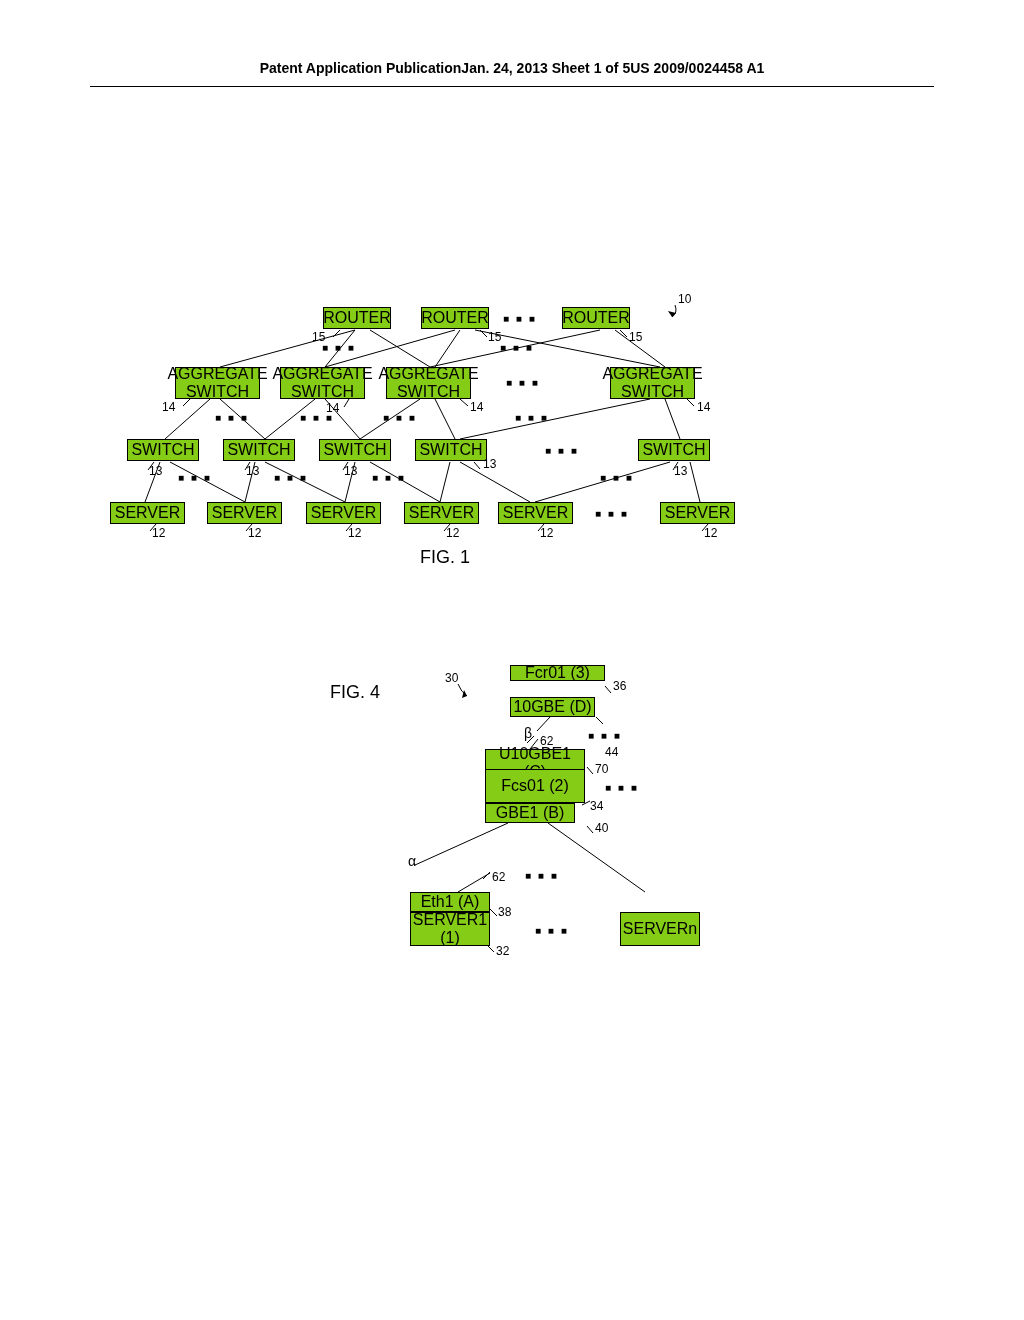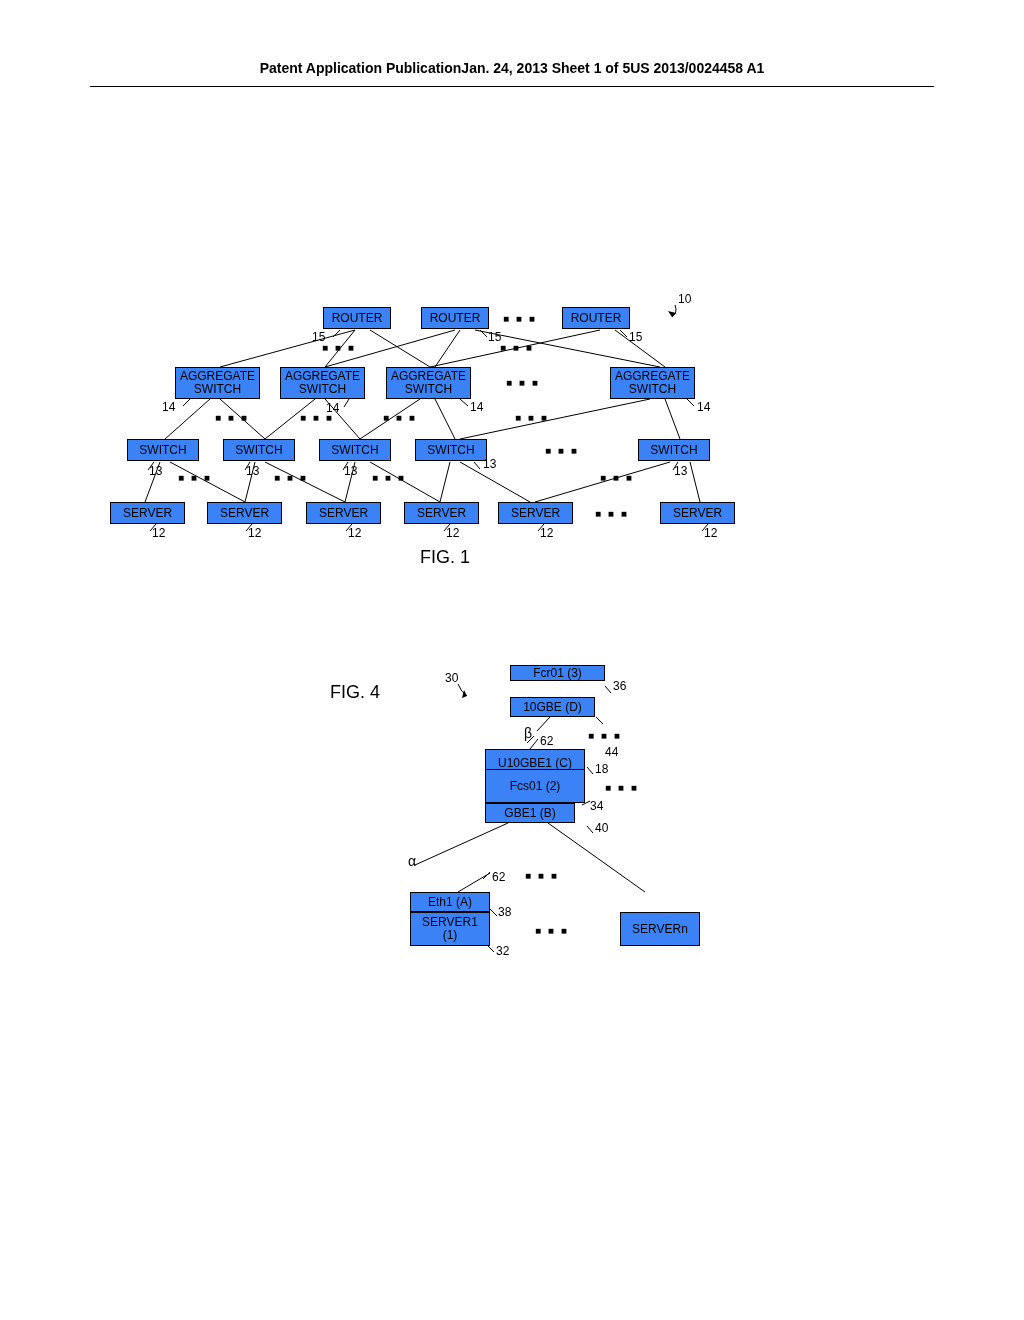--- a/index.html
+++ b/index.html
@@ -20,22 +20,22 @@
     border-bottom: 1.5px solid black;
     margin: 0 90px;
   }
   .diagram-area {
     position: relative;
     margin: 0 90px;
   }
   .box {
     position: absolute;
     border: 1.5px solid black;
-    background: #3b82f6;
-    font-size: 12px;
+    background: #84cc16;
+    font-size: 16px;
     text-align: center;
     display: flex;
     align-items: center;
     justify-content: center;
     box-sizing: border-box;
   }
   .dots {
     position: absolute;
     font-size: 10px;
     font-weight: bold;
@@ -59,21 +59,21 @@
     flex-direction: column;
     line-height: 1.1;
   }
 </style>
 </head>
 <body>
 
 <div class="header">
   <span>Patent Application Publication</span>
   <span>Jan. 24, 2013  Sheet 1 of 5</span>
-  <span>US 2013/0024458 A1</span>
+  <span>US 2009/0024458 A1</span>
 </div>
 
 <div class="diagram-area">
 
   <svg width="900" height="1200">
 
     <line x1="265" y1="243" x2="130" y2="280" stroke="black"></line>
     <line x1="265" y1="243" x2="235" y2="280" stroke="black"></line>
     <line x1="280" y1="243" x2="340" y2="280" stroke="black"></line>
     <line x1="365" y1="243" x2="235" y2="280" stroke="black"></line>
@@ -253,21 +253,21 @@
       <span>10GBE (D)</span>
     </div>
   <span class="ref" style="left:515px; top:625px;margin-top:33px;">44</span>
   <span class="ref" style="left:434px; top:638px; font-size:14px;">β</span>
   <span class="ref" style="left:450px; top:647px;">62</span>
   <span class="dots" style="left:498px; top:643px;">■ ■ ■</span>
 
   <div class="box" style="left:395px; top:662px; width:100px; height:28px;">
       <span>U10GBE1 (C)</span>
     </div>
-  <span class="ref" style="left:505px; top:675px;">18</span>
+  <span class="ref" style="left:505px; top:675px;">70</span>
   <div class="box" style="left:395px; top:682px; width:100px; height:34px;">
       <span>Fcs01 (2)</span>
     </div>
   <span class="dots" style="left:515px; top:695px;">■ ■ ■</span>
   <span class="ref" style="left:500px; top:712px;">34</span>
   <div class="box" style="left:395px; top:716px; width:90px; height:20px;">
       <span>GBE1 (B)</span>
     </div>
   <span class="ref" style="left:505px; top:734px;">40</span>
 

